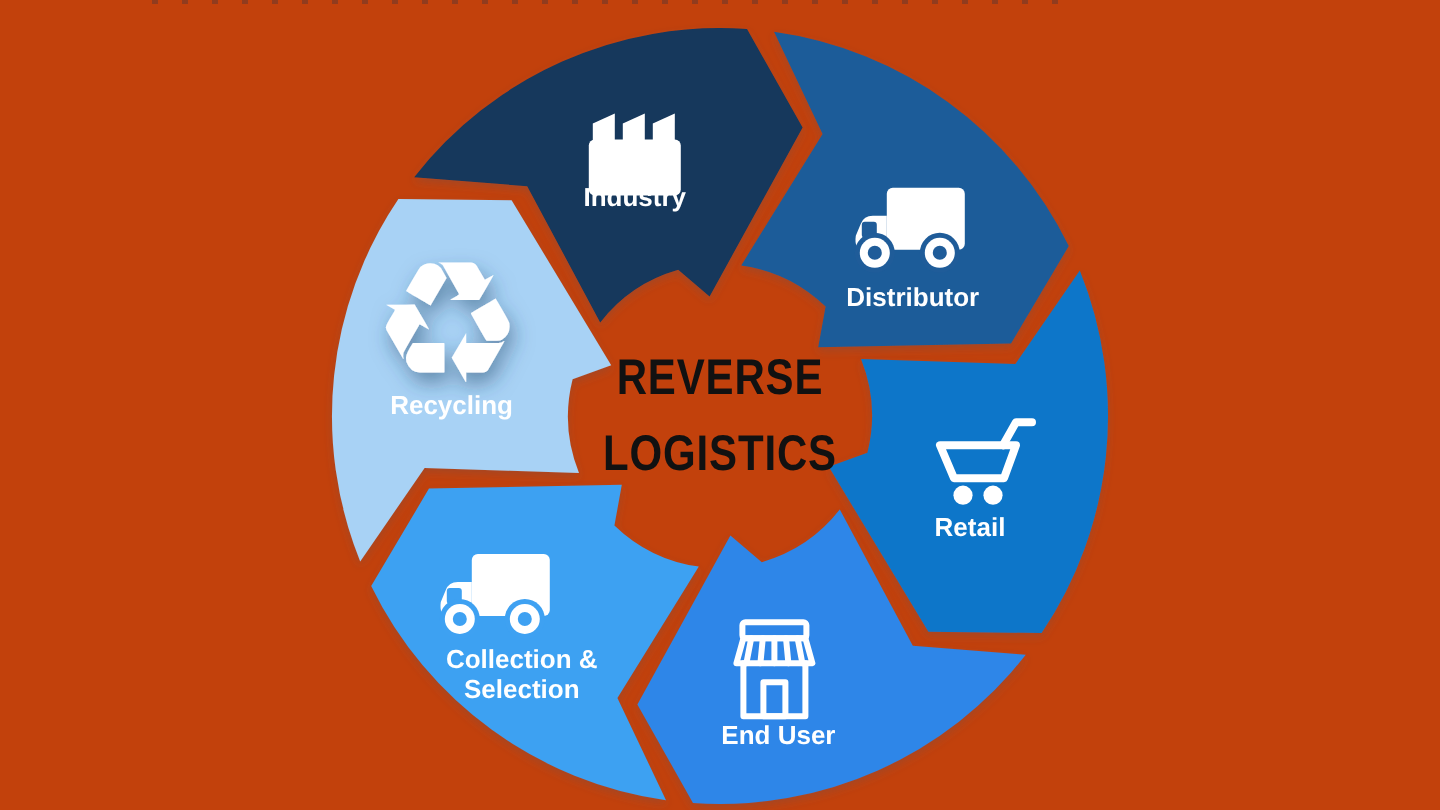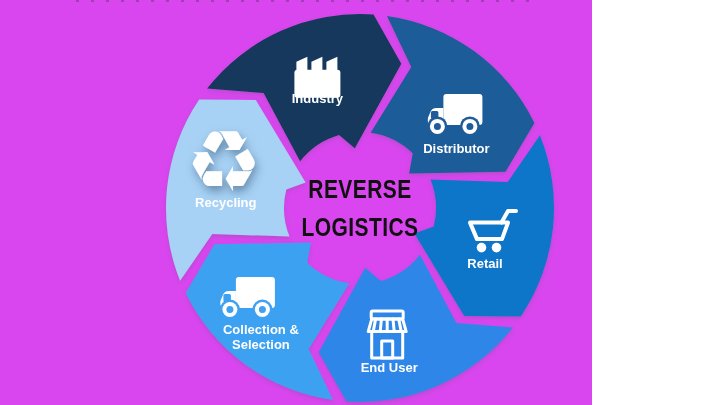--- a/index.html
+++ b/index.html
@@ -1,19 +1,19 @@
 <!DOCTYPE html>
 <html><head>
 <meta charset="utf-8">
 <style>
   html,body{margin:0;padding:0;}
   .stage{
     position:relative;
-    width:592px;height:405px;
-    background:#d946ef;
+    width:720px;height:405px;
+    background:#c2410c;
     overflow:hidden;
     font-family:"Liberation Sans", sans-serif;
     text-decoration:underline;
   }
   
   .top-specks{
     position:absolute;left:76px;top:0;width:465px;height:2px;
     background:repeating-linear-gradient(90deg, rgba(45,48,66,.55) 0 3px, transparent 3px 15px);
     opacity:.6;
   }

